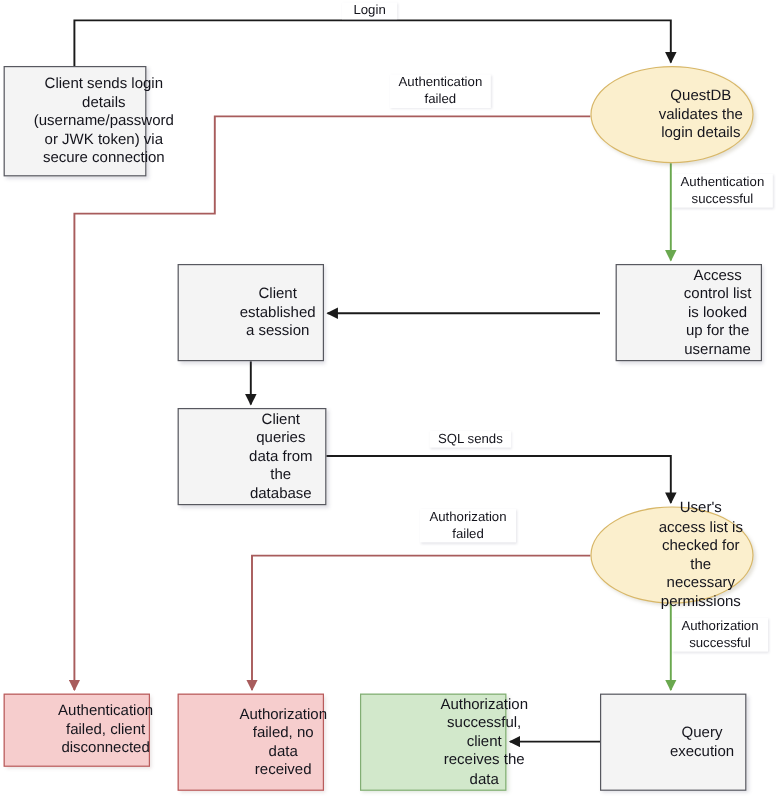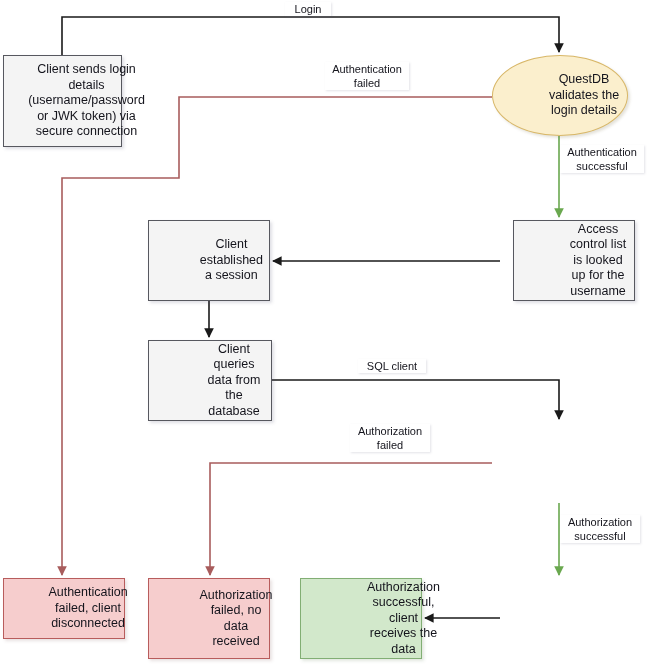--- a/index.html
+++ b/index.html
@@ -124,21 +124,27 @@
   </div>
 
   <div class="node rect" style="left:148px; top:220px; width:122px; height:81px;justify-content:flex-end;">
     <span>Client established a session</span>
   </div>
 
   <div class="node rect" style="left:148px; top:340px; width:124px; height:81px;">
     <span>Client queries data from the database</span>
   </div>
 
+  <div class="node ellipse" style="left:492px; top:422px; width:136px; height:81px;">
+    <span>User's access list is checked for the necessary permissions</span>
+  </div>
 
+  <div class="node rect" style="left:500px; top:578px; width:122px; height:81px;">
+    <span>Query execution</span>
+  </div>
 
   <div class="node red" style="left:3px; top:578px; width:122px; height:61px;">
     <span>Authentication failed, client disconnected</span>
   </div>
 
   <div class="node red" style="left:148px; top:578px; width:122px; height:81px;padding-left:12px;">
     <span>Authorization failed, no data received</span>
   </div>
 
   <div class="node green" style="left:300px; top:578px; width:122px; height:81px;">
@@ -146,21 +152,21 @@
   </div>
 
   <div class="edge-label" style="left:285px; top:2px; width:42px;">Login</div>
 
   <div class="edge-label" style="left:325px; top:62px; width:80px;">Authentication
 failed</div>
 
   <div class="edge-label" style="left:560px; top:145px; width:80px;">Authentication
 successful</div>
 
-  <div class="edge-label" style="left:358px; top:359px; width:64px;">SQL client</div>
+  <div class="edge-label" style="left:358px; top:359px; width:64px;">SQL sends</div>
 
   <div class="edge-label" style="left:350px; top:424px; width:76px;">Authorization
 failed</div>
 
   <div class="edge-label" style="left:560px; top:515px; width:76px;">Authorization
 successful</div>
 
 </div>
 
 </body></html>

